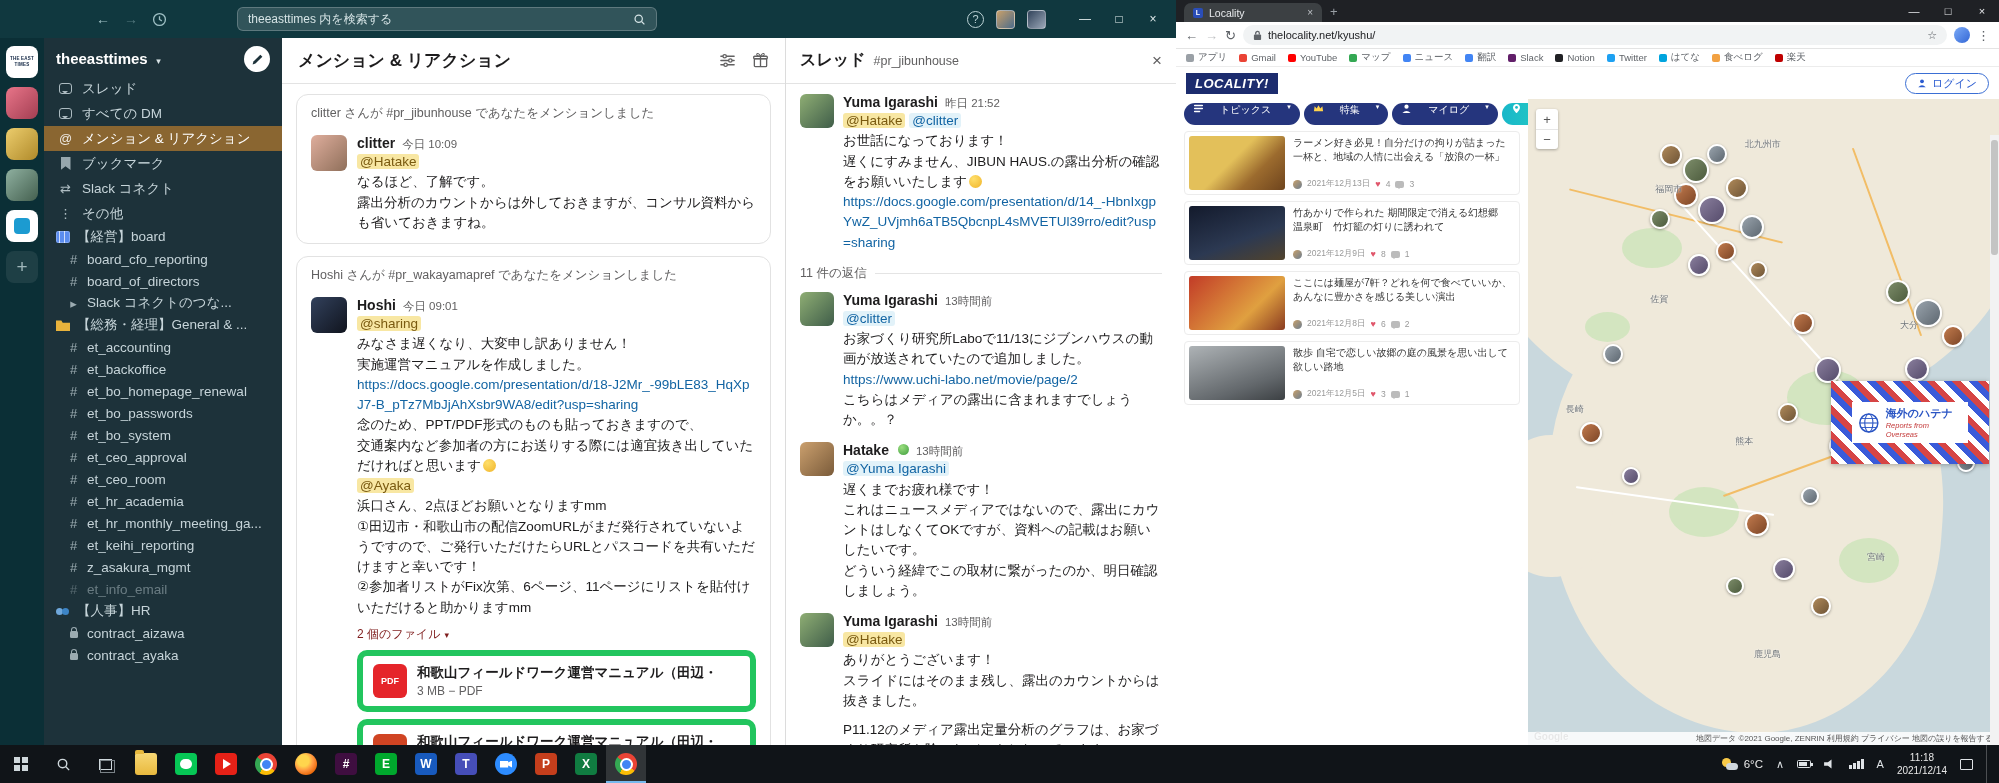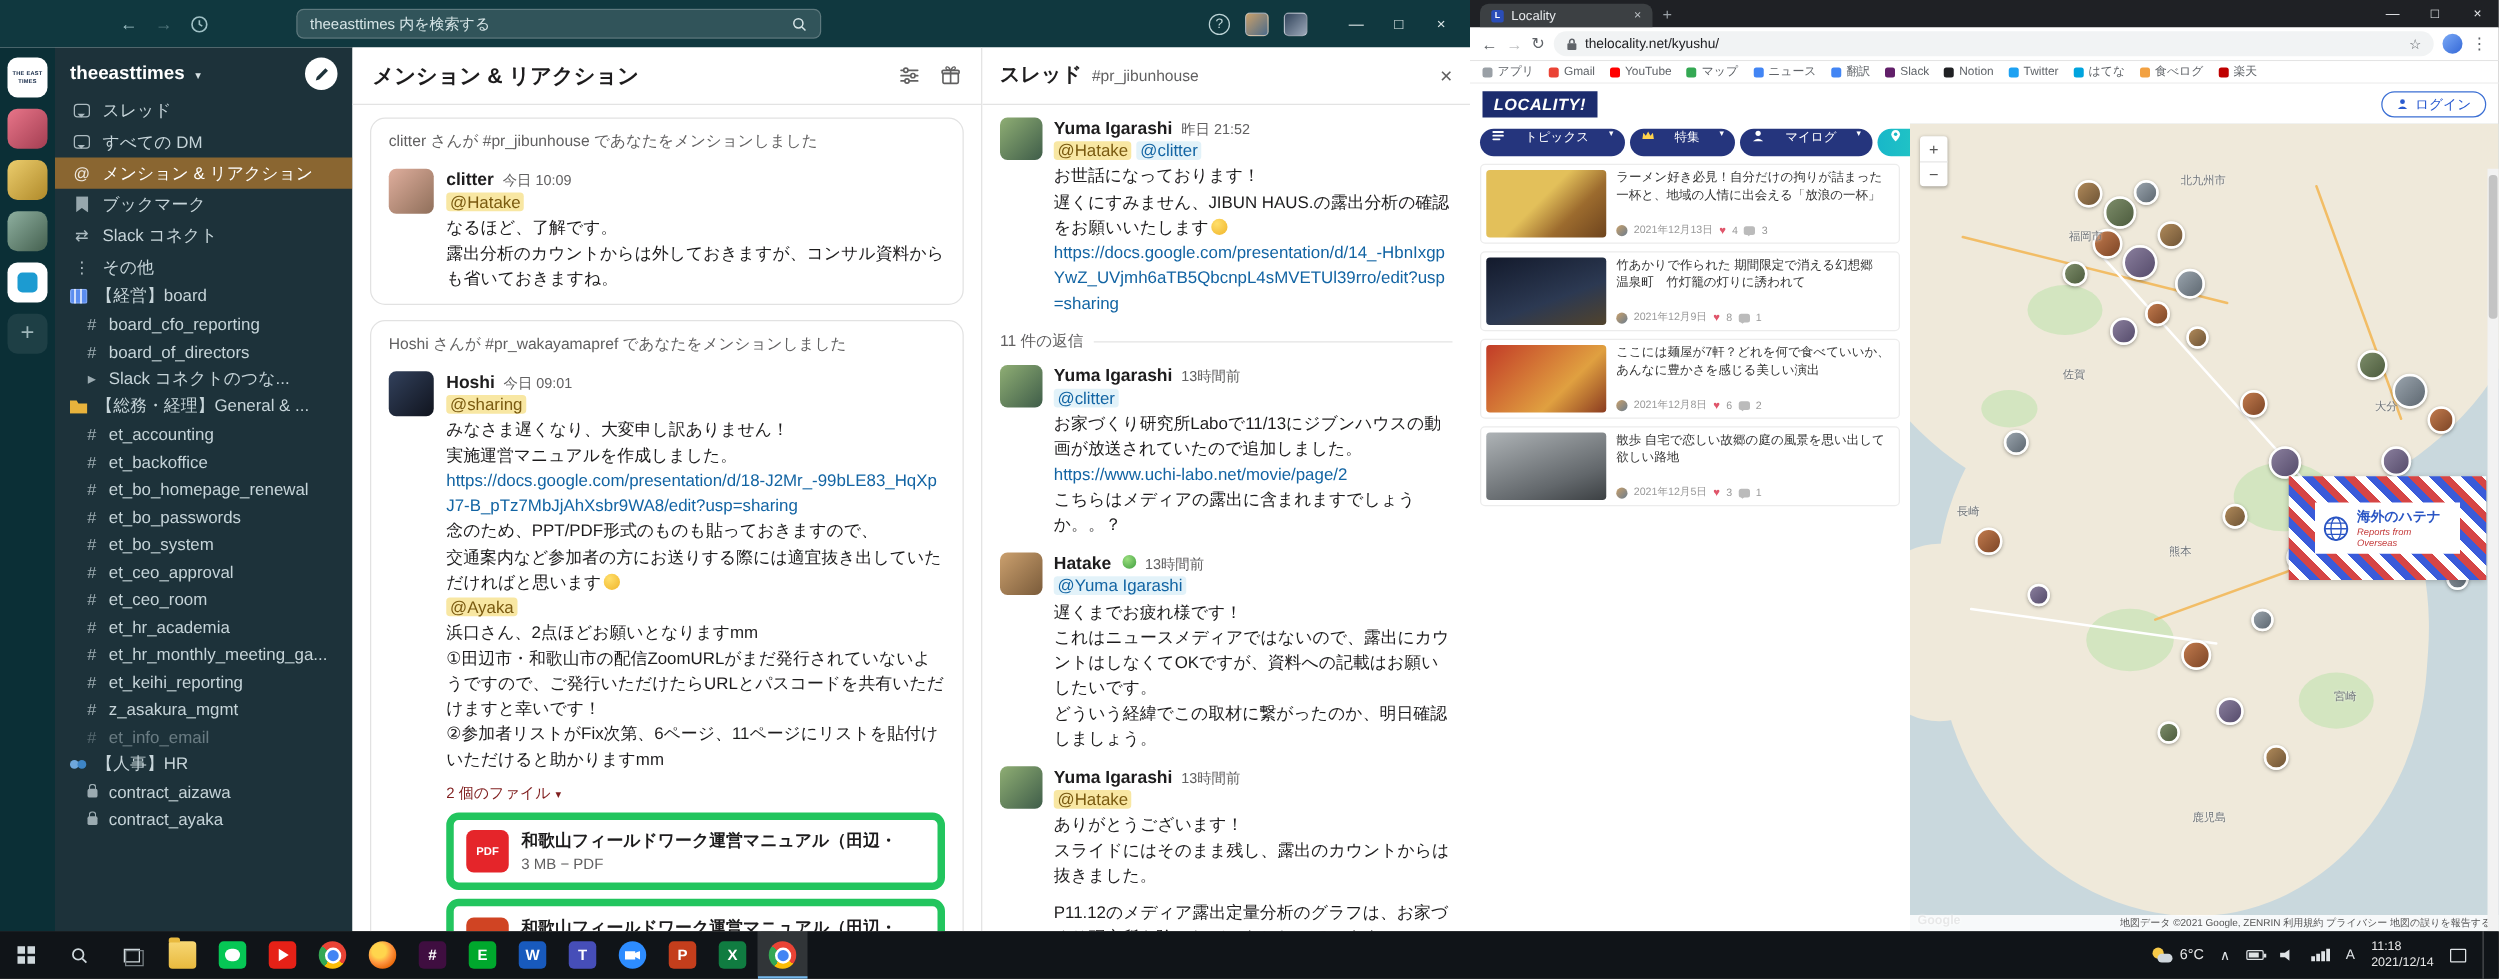--- a/index.html
+++ b/index.html
@@ -198,21 +198,21 @@
   .weather { display:flex; align-items:center; gap:6px; font-size:11.5px; }
   .wico { width:16px; height:12px; position:relative; }
   .wico::before { content:""; position:absolute; left:0; top:0; width:9px; height:9px; border-radius:50%; background:#f7c948; }
   .wico::after { content:""; position:absolute; right:0; bottom:0; width:12px; height:7px; border-radius:5px; background:#cfd6dc; }
   .tr-ic { font-size:11px; color:#dfe3e6; }
   .spk { width:12px; height:10px; background:#dfe3e6; clip-path:polygon(0 32%,32% 32%,62% 5%,62% 95%,32% 68%,0 68%); }
   .sig { display:flex; align-items:flex-end; gap:1.5px; } .sig i { width:2.5px; background:#dfe3e6; display:block; }
   .batt { width:14px; height:8px; border:1.2px solid #dfe3e6; border-radius:1.5px; position:relative; }
   .batt::before { content:""; position:absolute; left:1px; top:1px; bottom:1px; width:8px; background:#dfe3e6; }
   .batt::after { content:""; position:absolute; right:-3px; top:2px; width:1.8px; height:3px; background:#dfe3e6; }
-  .clockblk { text-align:left; font-size:10px; line-height:1.35; }
+  .clockblk { text-align:center; font-size:10px; line-height:1.35; }
   .notif { width:13px; height:11px; border:1.3px solid #dfe3e6; border-radius:1px; position:relative; }
   .edgebar { width:5px; height:38px; border-left:1px solid rgba(255,255,255,.25); }
 
   svg { display:block; }
 </style>
 </head>
 <body>
 
 <div id="screen">
 

